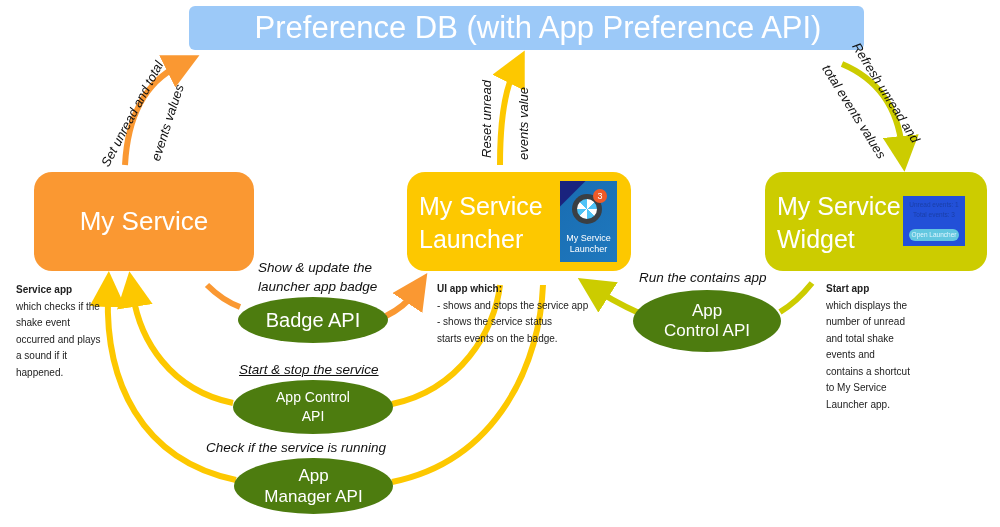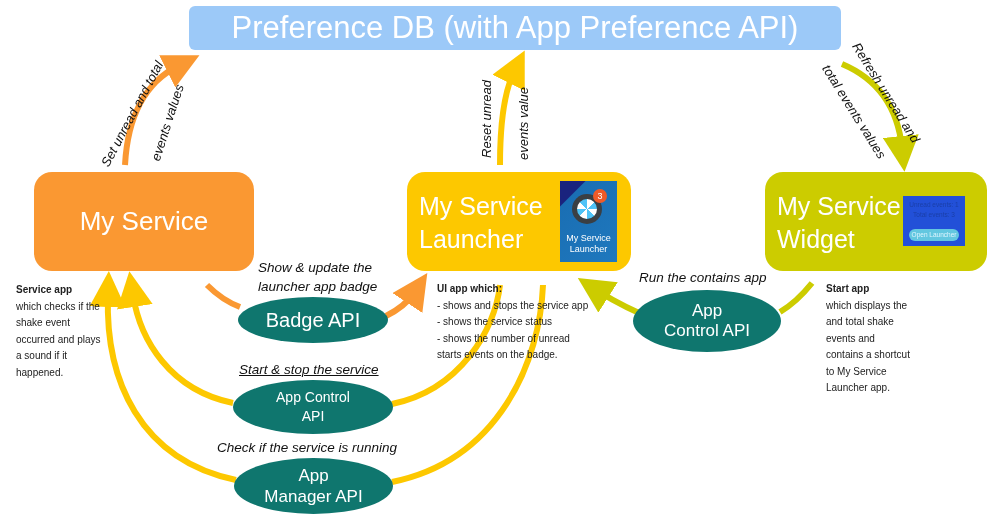--- a/index.html
+++ b/index.html
@@ -2,21 +2,21 @@
 <html><head>
 <meta charset="utf-8">
 <style>
   html, body { margin:0; padding:0; background:#ffffff; }
   body { width:1000px; height:527px; position:relative; overflow:hidden;
          font-family:"Liberation Sans", "DejaVu Sans", sans-serif; }
   .abs { position:absolute; }
   svg.arrows { position:absolute; left:0; top:0; width:1000px; height:527px; }
 
   .db-bar { left:189px; top:6px; width:652px; height:44px; background:#9cc9f8; border-radius:6px;
-            color:#fff; font-size:31px; text-align:center; line-height:44px; }
+            color:#fff; font-size:31px; text-align:center; line-height:44px;padding-left:23px; }
 
   .box { border-radius:18px; color:#fff; }
   .box-service { left:34px; top:172px; width:220px; height:99px; background:#fa9832;
                  display:flex; align-items:center; justify-content:center; font-size:26px; }
   .box-launcher { left:407px; top:172px; width:224px; height:99px; background:#fdc800; }
   .box-widget { left:765px; top:172px; width:222px; height:99px; background:#cccc00; }
   .box-title { position:absolute; left:12px; top:18px; font-size:25px; line-height:33px; width:140px; }
 
   .launcher-icon { position:absolute; left:153px; top:9px; width:57px; height:81px;
                    background:linear-gradient(135deg,#1a237e 0%,#1a237e 18%,#1a6fb4 19%,#1f78be 100%);
@@ -31,21 +31,21 @@
                     font-size:9px; line-height:11px; }
 
   .widget-preview { position:absolute; left:138px; top:24px; width:62px; height:50px; background:#2250d8; }
   .wp-line { position:absolute; left:0; width:62px; text-align:center; font-size:6.5px; color:#1a3fa8; }
   .wp-btn { position:absolute; left:6px; top:33px; width:50px; height:12px; border-radius:6px; background:#63c7e0;
             color:#dff6ff; font-size:6.5px; text-align:center; line-height:12px; }
 
   .desc { font-size:10px; color:#222; line-height:16.5px; }
   .desc b { font-weight:bold; }
 
-  .ellipse { border-radius:50%; background:#0f766e; color:#fff; text-align:center;
+  .ellipse { border-radius:50%; background:#4d7c0f; color:#fff; text-align:center;
              display:flex; flex-direction:column; align-items:center; justify-content:center; }
   .ellipse span { display:block; }
   .label-it { font-style:italic; font-size:13.5px; color:#111; white-space:nowrap; }
   .rot-label { position:absolute; font-style:italic; font-size:13px; color:#111; white-space:nowrap; transform-origin:left top; }
 </style>
 </head>
 <body>
 
 <svg class="arrows" viewBox="0 0 1000 527">
   <defs>
@@ -136,26 +136,26 @@
   <div>which checks if the</div>
   <div>shake event</div>
   <div>occurred and plays</div>
   <div>a sound if it</div>
   <div>happened.</div>
 </div>
 <div class="abs desc" style="left:437px;top:281px;width:200px;">
   <b>UI app which:</b>
   <div>- shows and stops the service app</div>
   <div>- shows the service status</div>
-  <div>- shows the number of unread</div>
   <div>starts events on the badge.</div>
 </div>
 <div class="abs desc" style="left:826px;top:281px;width:130px;">
   <b>Start app</b>
   <div>which displays the</div>
+  <div>number of unread</div>
   <div>and total shake</div>
   <div>events and</div>
   <div>contains a shortcut</div>
   <div>to My Service</div>
   <div>Launcher app.</div>
 </div>
 
 <div class="abs label-it" style="left:258px;top:258px;line-height:19px;">
   <div>Show &amp; update the</div>
   <div>launcher app badge</div>
@@ -163,21 +163,21 @@
 <div class="abs ellipse" style="left:238px;top:297px;width:150px;height:46px;font-size:20px;">
   <span>Badge API</span>
 </div>
 
 <div class="abs label-it" style="left:239px;top:362px;text-decoration:underline;">Start &amp; stop the service</div>
 <div class="abs ellipse" style="left:233px;top:380px;width:160px;height:54px;font-size:14px;line-height:19px;">
   <span>App Control</span>
   <span>API</span>
 </div>
 
-<div class="abs label-it" style="left:217px;top:440px;font-style:italic;">Check if the service is running</div>
+<div class="abs label-it" style="left:206px;top:440px;font-style:italic;">Check if the service is running</div>
 <div class="abs ellipse" style="left:234px;top:458px;width:159px;height:56px;font-size:17px;line-height:21px;">
   <span>App</span>
   <span>Manager API</span>
 </div>
 
 <div class="abs label-it" style="left:639px;top:270px;">Run the contains app</div>
 <div class="abs ellipse" style="left:633px;top:290px;width:148px;height:62px;font-size:17px;line-height:20px;">
   <span>App</span>
   <span>Control API</span>
 </div>

